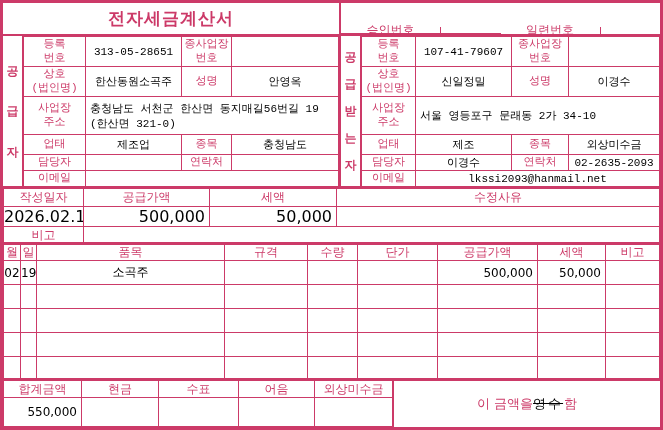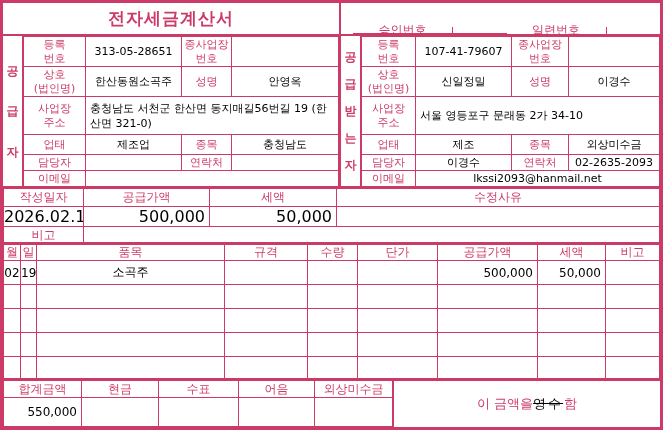--- a/index.html
+++ b/index.html
@@ -3,42 +3,42 @@
 <meta charset="utf-8">
 <style>
   :root { --accent:#cc3a68; --value:#000000; }
   * { margin:0; padding:0; box-sizing:border-box; }
   html,body { width:663px; height:430px; background:#fff;
     font-family:"DejaVu Sans","Liberation Sans",sans-serif; color:#000; }
   .form { width:663px; height:430px; border:3px solid var(--accent);
     display:flex; flex-direction:column; background:#fff; }
 
   
-  .header-block { height:33px; flex:none; display:flex; border-bottom:2px solid var(--accent);gap:12px; }
+  .header-block { height:33px; flex:none; display:flex; border-bottom:2px solid var(--accent); }
   .title-cell { width:338px; flex:none; border-right:2px solid var(--accent);
     display:flex; align-items:center; justify-content:center; }
   .title-main { font-size:17px; font-weight:bold; color:var(--accent); letter-spacing:1px; }
   .title-sub { font-size:11px; font-weight:bold; color:var(--accent); margin-left:1px; }
   .approval { flex:1; display:flex; flex-direction:row;margin-top:24px; }
   .approval-row { flex:1; display:flex; }
   .approval-row.first { border-bottom:1px solid var(--accent); }
   .approval-label { width:100px; flex:none; border-right:1px solid var(--accent);
     color:var(--accent); display:flex; align-items:center; justify-content:center; font-size:12px; }
   .approval-value { flex:1; display:flex; align-items:center; padding:0 4px; font-size:12px; }
 
   
   .parties { height:152px; flex:none; display:flex; border-bottom:2px solid var(--accent); }
   .party { display:flex; }
   .party.supplier { width:338px; flex:none; border-right:2px solid var(--accent); }
   .party.buyer { flex:1; }
   .vlabel { width:20px; flex:none; border-right:1px solid var(--accent);
     color:var(--accent); font-weight:bold; font-size:12px;
     display:flex; flex-direction:column; align-items:center; justify-content:space-evenly; }
   .vlabel span { display:block; line-height:1; }
-  .ptable { flex:1; border-collapse:collapse; table-layout:fixed; width:100%; height:100%; }
+  .ptable { flex:1; border-collapse:collapse; table-layout:fixed; width:100%; height:100%;font-family:Liberation Mono, monospace; }
   .ptable td { border:1px solid var(--accent); font-size:11px; text-align:center;
     overflow:hidden; padding:0 1px; }
   .lbl { color:var(--accent); white-space:pre-line; line-height:1.2; }
   .val { color:var(--value); font-size:12px; }
   .val-left { text-align:left !important; padding:0 4px !important; }
   tr.r30 { height:30px; } tr.r38 { height:38px; } tr.r20 { height:20px; } tr.r16 { height:16px; }
 
   
   .summary { height:56px; flex:none; border-bottom:2px solid var(--accent); }
   .stable { width:100%; height:100%; border-collapse:collapse; table-layout:fixed; }

